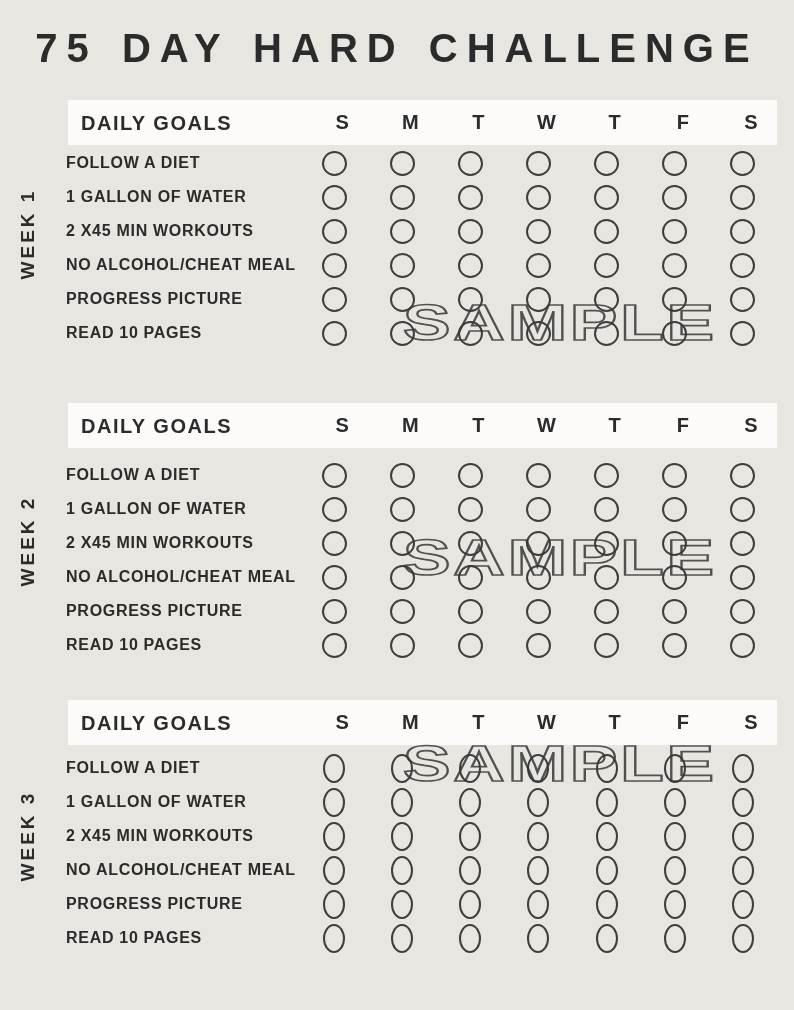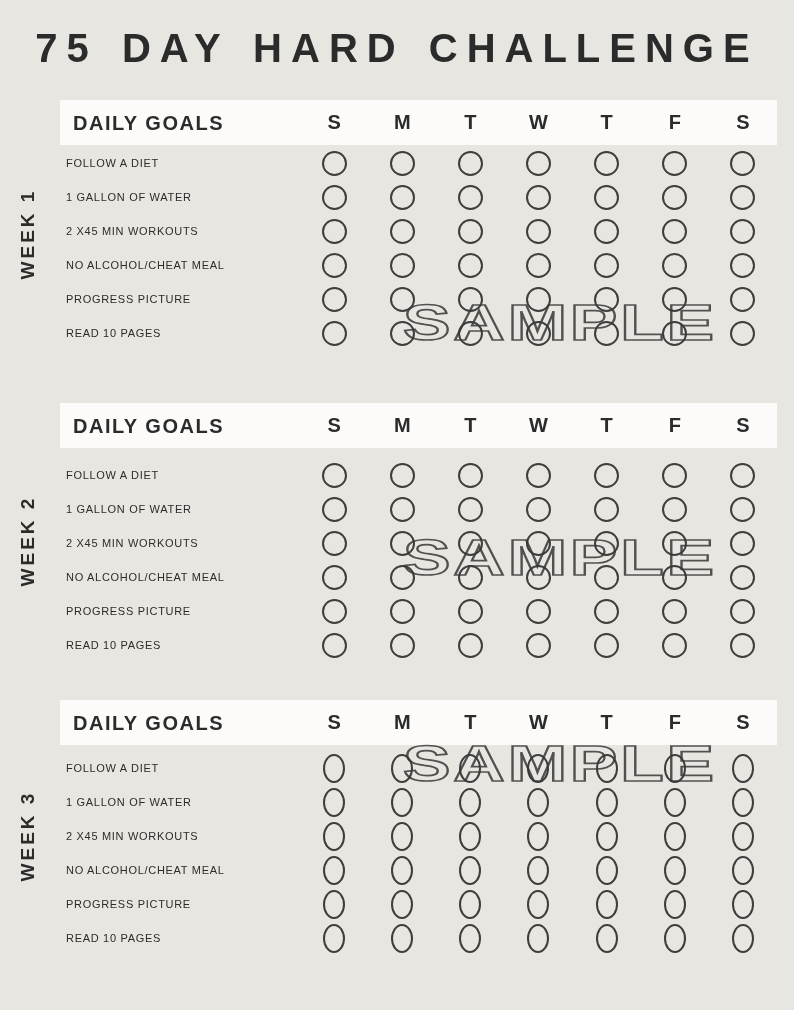--- a/index.html
+++ b/index.html
@@ -33,20 +33,21 @@
     position:absolute;
     left:60px;width:717px;
   }
   .sec-1{top:100px;}
   .sec-2{top:403px;}
   .sec-3{top:700px;}
   .header-bar{
     position:relative;
     height:45px;
     background:var(--bar);
+    margin-left:8px;
   }
   .header-title{
     position:absolute;
     left:13px;top:50%;
     transform:translateY(-50%);
     font-size:20px;
     font-weight:bold;
     letter-spacing:1.5px;
     color:var(--ink);
     white-space:nowrap;
@@ -72,22 +73,22 @@
   .sec-2 .rows{padding-top:10px;}
   .sec-3 .rows{padding-top:6px;}
   .row{
     position:relative;
     height:34px;
   }
   .goal-label{
     position:absolute;
     left:6px;top:50%;
     transform:translateY(-50%);
-    font-size:11px;
-    font-weight:normal;
+    font-size:16px;
+    font-weight:bold;
     letter-spacing:0.7px;
     color:var(--ink);
     white-space:nowrap;
   }
   .circle{
     width:25px;height:25px;
     border:2.5px solid var(--circle);
     border-radius:50%;
     background:transparent;
   }

